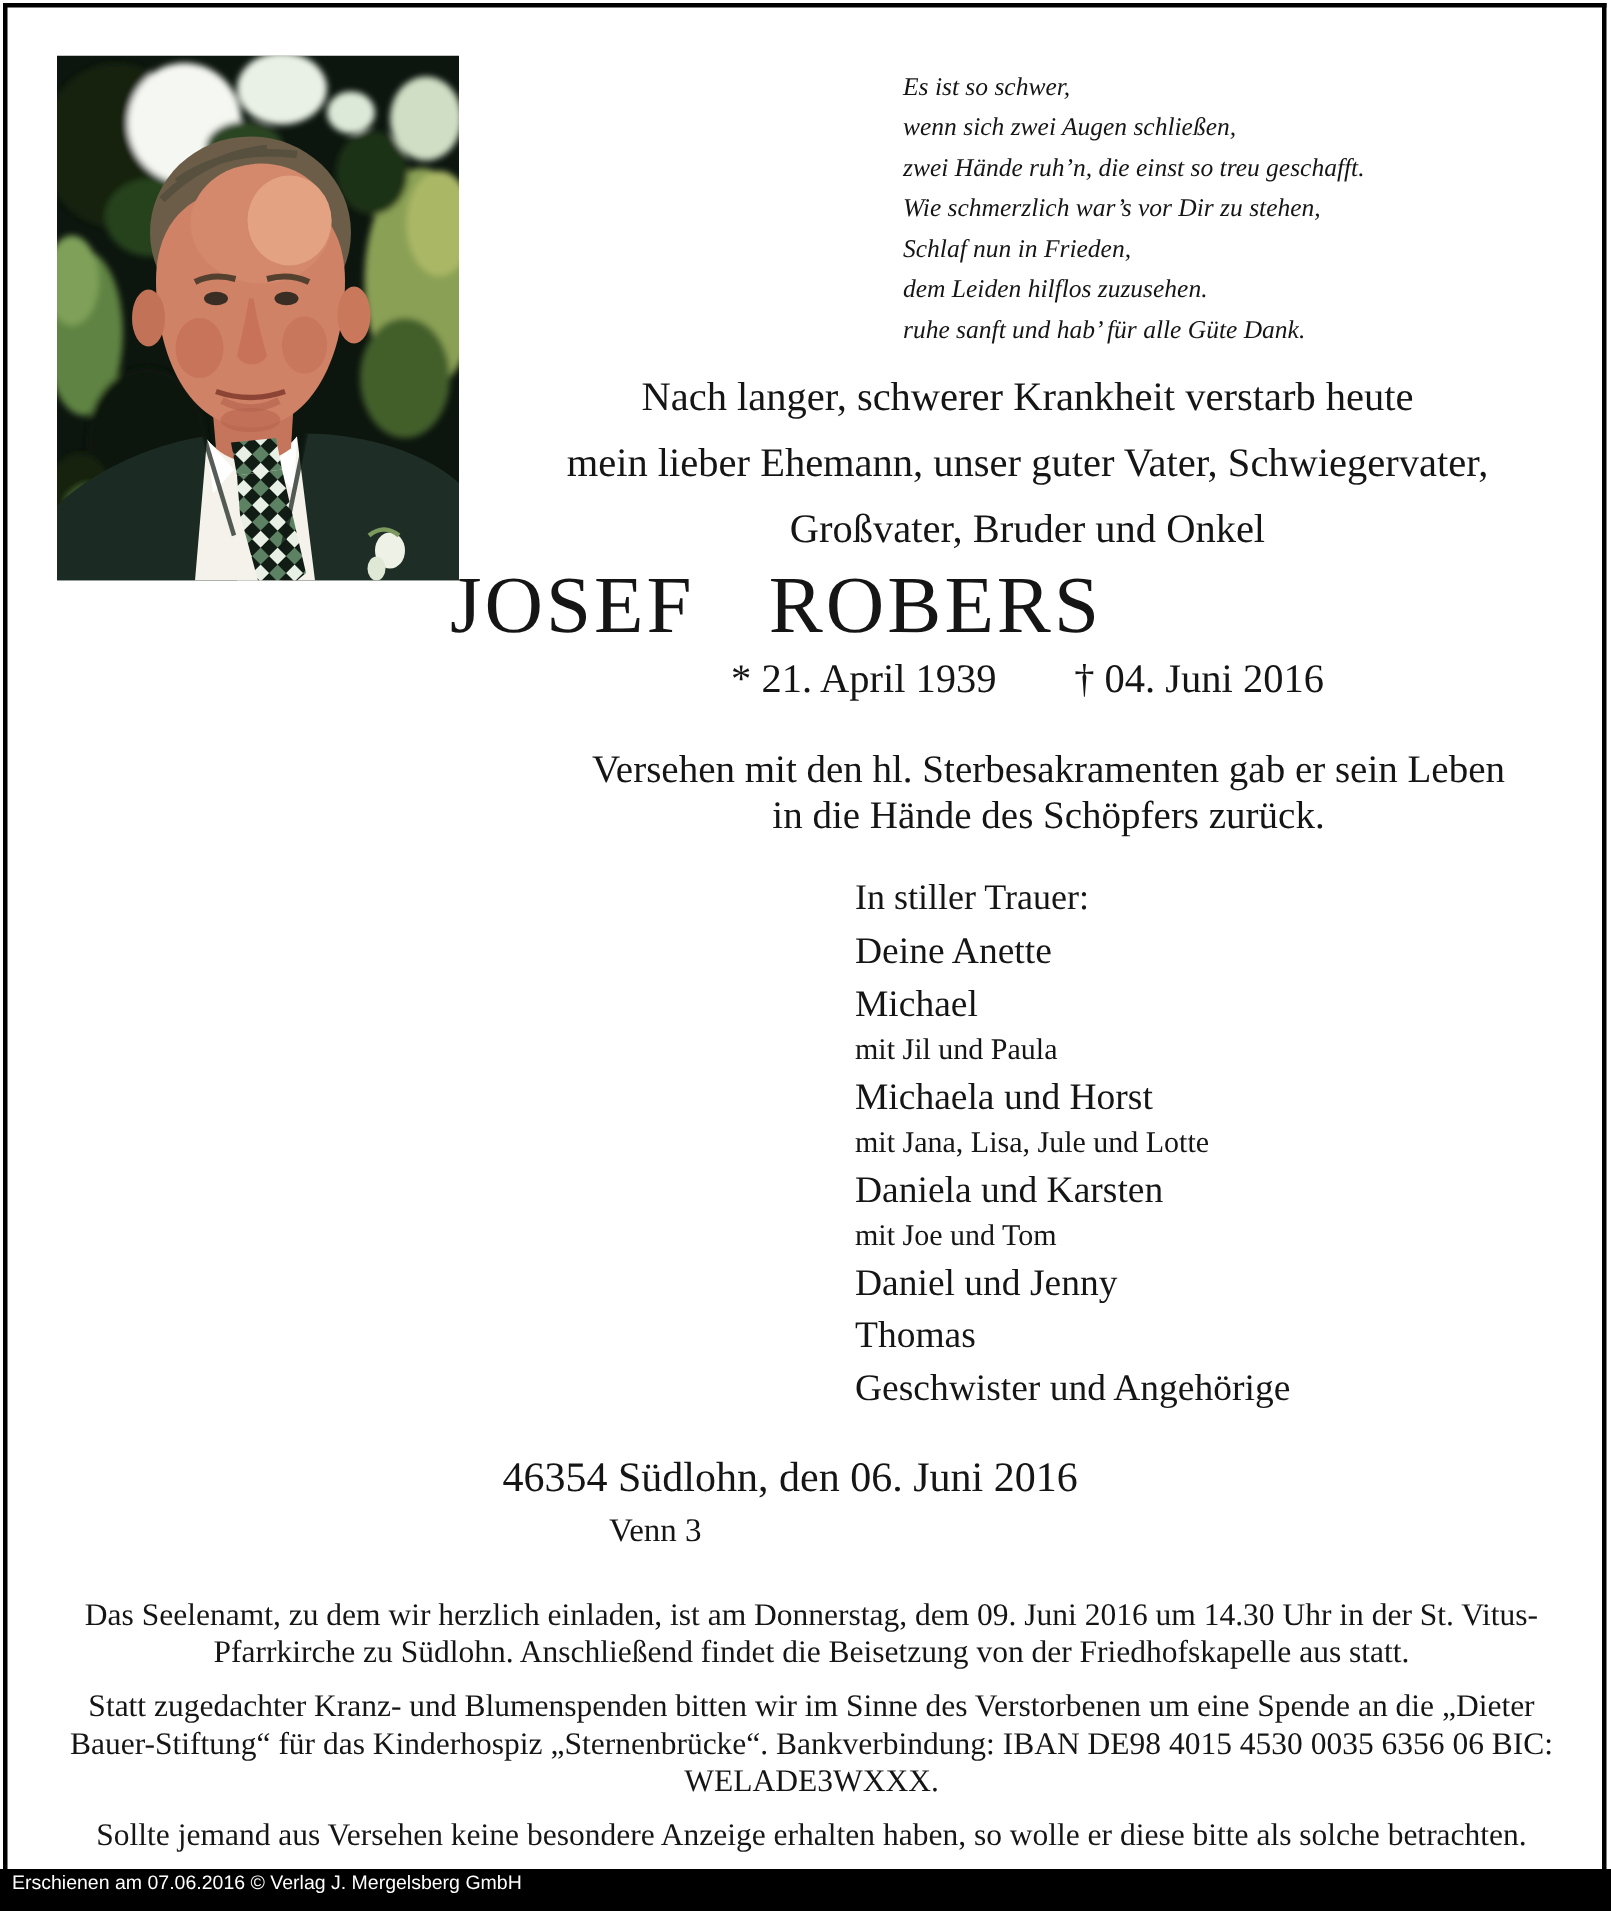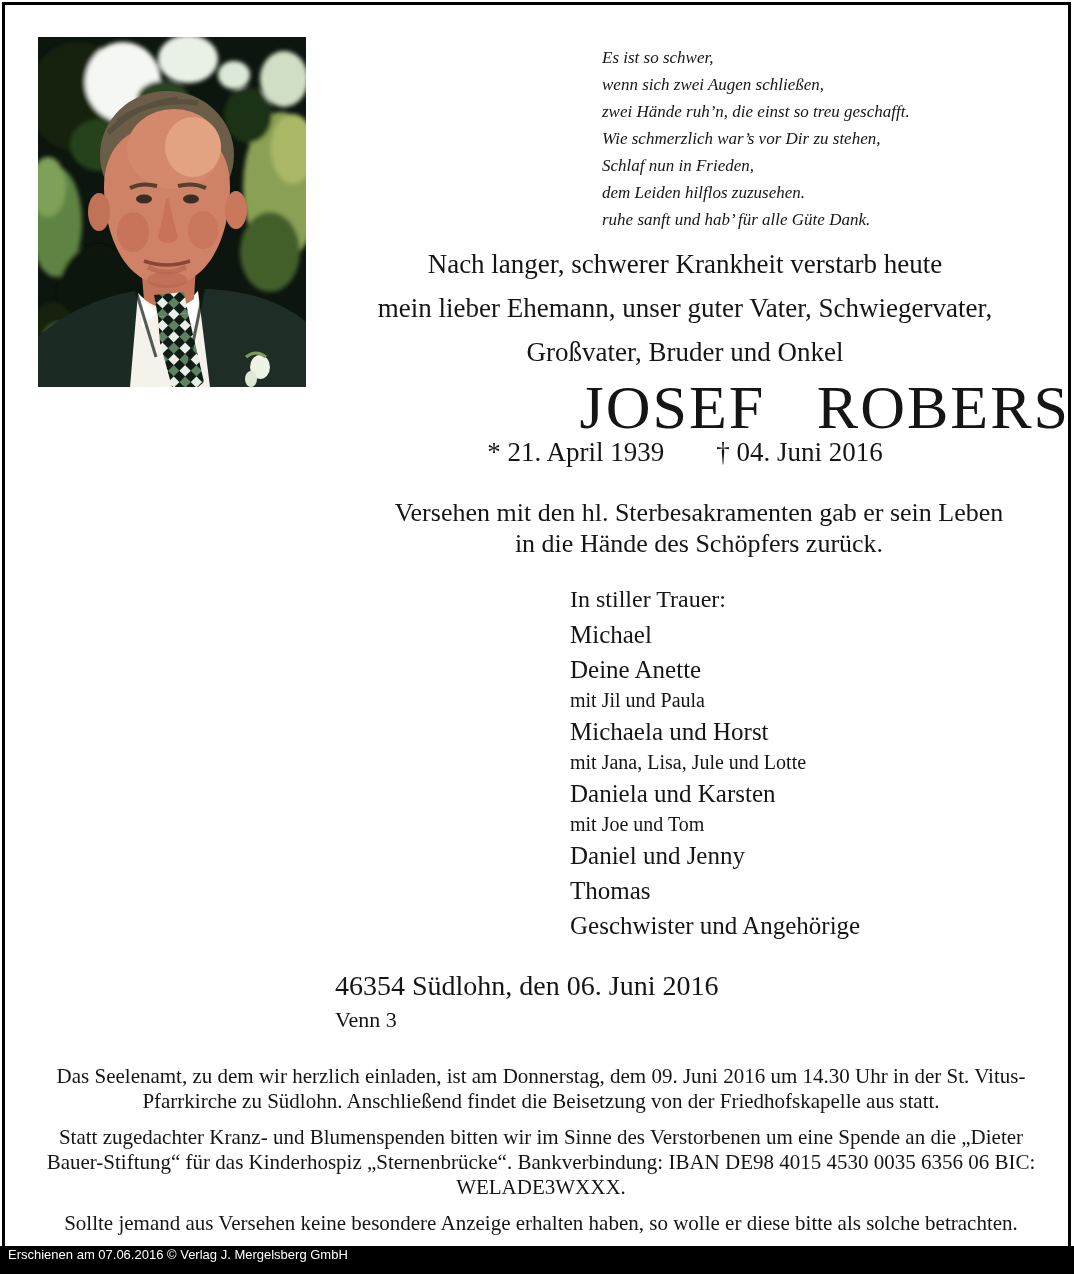--- a/index.html
+++ b/index.html
@@ -35,22 +35,22 @@
   .announcement {
     position: absolute;
     left: 300px; top: 242px; width: 770px;
     text-align: center;
     font-size: 27px;
     line-height: 44px;
   }
   .name-block {
     position: absolute;
     left: 300px; top: 372px; width: 770px;
-    text-align: right;
-    font-size: 62px;
+    text-align: left;
+    font-size: 54px;
     letter-spacing: 2px;
     word-spacing: 34px;
     white-space: nowrap;
   }
   .dates {
     position: absolute;
     left: 300px; top: 437px; width: 770px;
     text-align: center;
     font-size: 27px;
     white-space: nowrap;
@@ -71,20 +71,21 @@
   .m-name  { font-size: 25px; line-height: 35px; }
   .m-sub   { font-size: 20px; line-height: 27px; }
   .dateline {
     position: absolute;
     left: 335px; top: 970px;
     font-size: 28px;
     line-height: 31px;
   }
   .dateline .street {
     font-size: 22px;
+    margin-left: 71px;
     margin-top: 3px;
   }
   .notices {
     position: absolute;
     left: 40px; top: 1064px; width: 1002px;
     font-size: 21px;
     line-height: 25px;
     text-align: center;
   }
   .notices p { margin: 0 0 11px 0; }
@@ -197,22 +198,22 @@
     <span class="death">† 04. Juni 2016</span>
   </div>
 
   <div class="sacrament">
     <div>Versehen mit den hl. Sterbesakramenten gab er sein Leben</div>
     <div>in die Hände des Schöpfers zurück.</div>
   </div>
 
   <div class="mourners">
     <div class="m-title">In stiller Trauer:</div>
+    <div class="m-name">Deine Anette</div>
     <div class="m-name">Michael</div>
-    <div class="m-name">Deine Anette</div>
     <div class="m-sub">mit Jil und Paula</div>
     <div class="m-name">Michaela und Horst</div>
     <div class="m-sub">mit Jana, Lisa, Jule und Lotte</div>
     <div class="m-name">Daniela und Karsten</div>
     <div class="m-sub">mit Joe und Tom</div>
     <div class="m-name">Daniel und Jenny</div>
     <div class="m-name">Thomas</div>
     <div class="m-name">Geschwister und Angehörige</div>
   </div>
 

